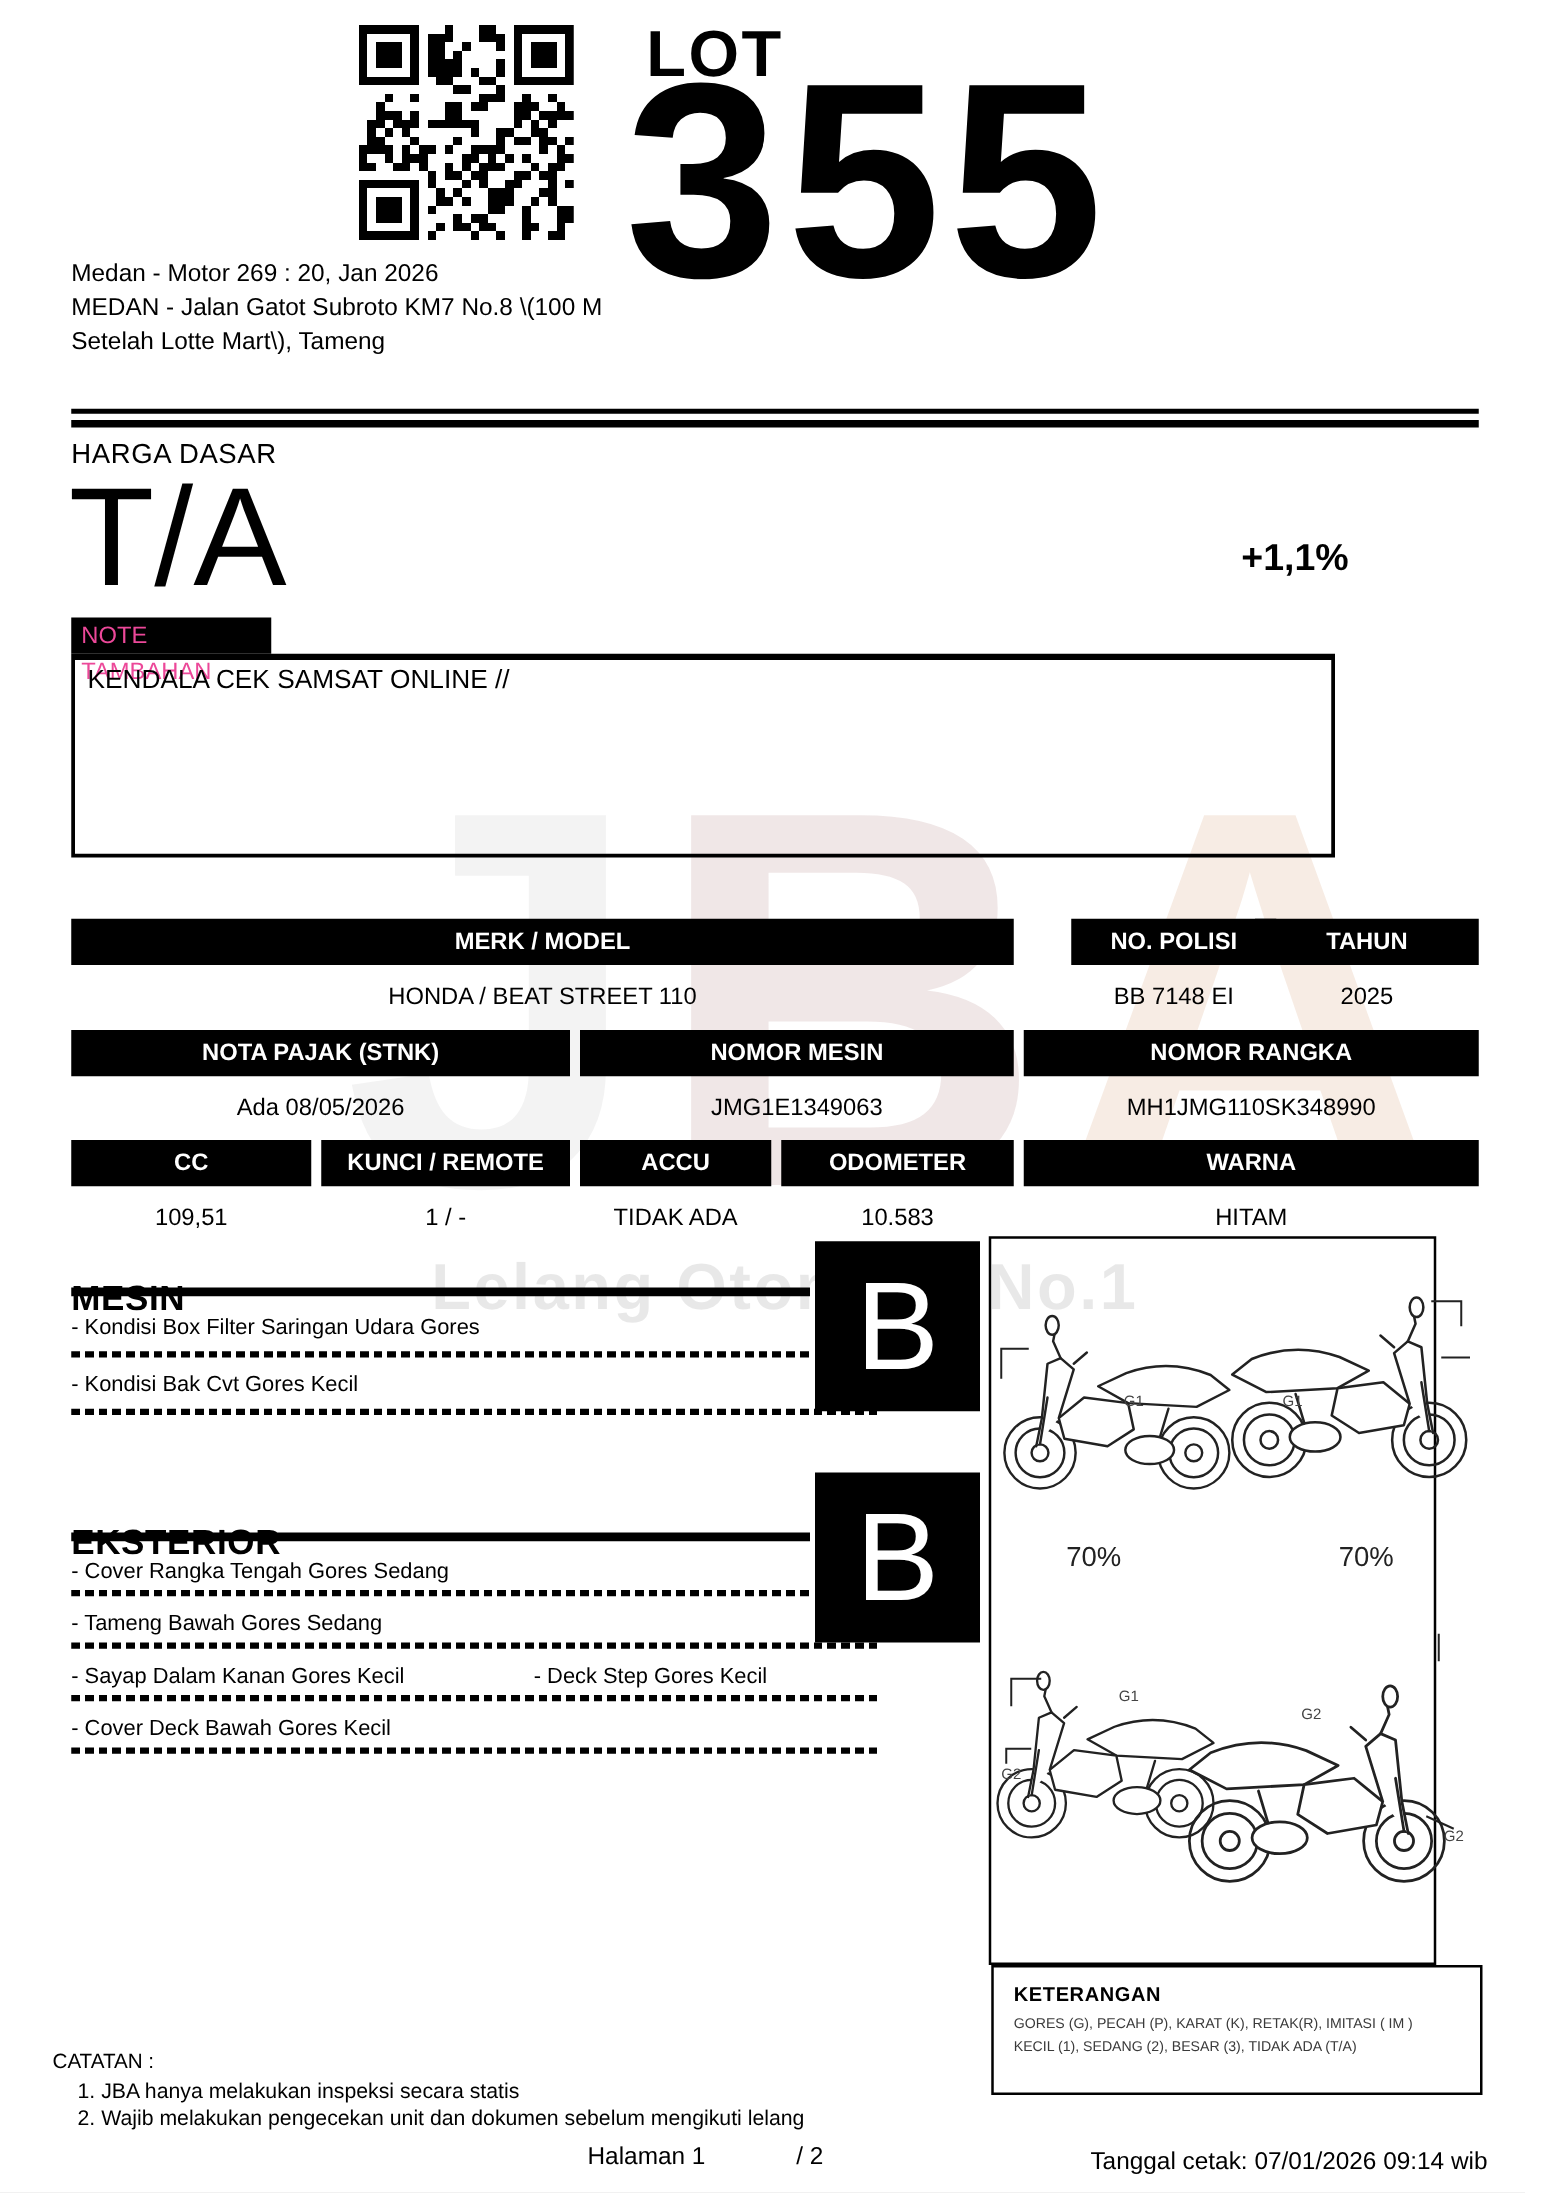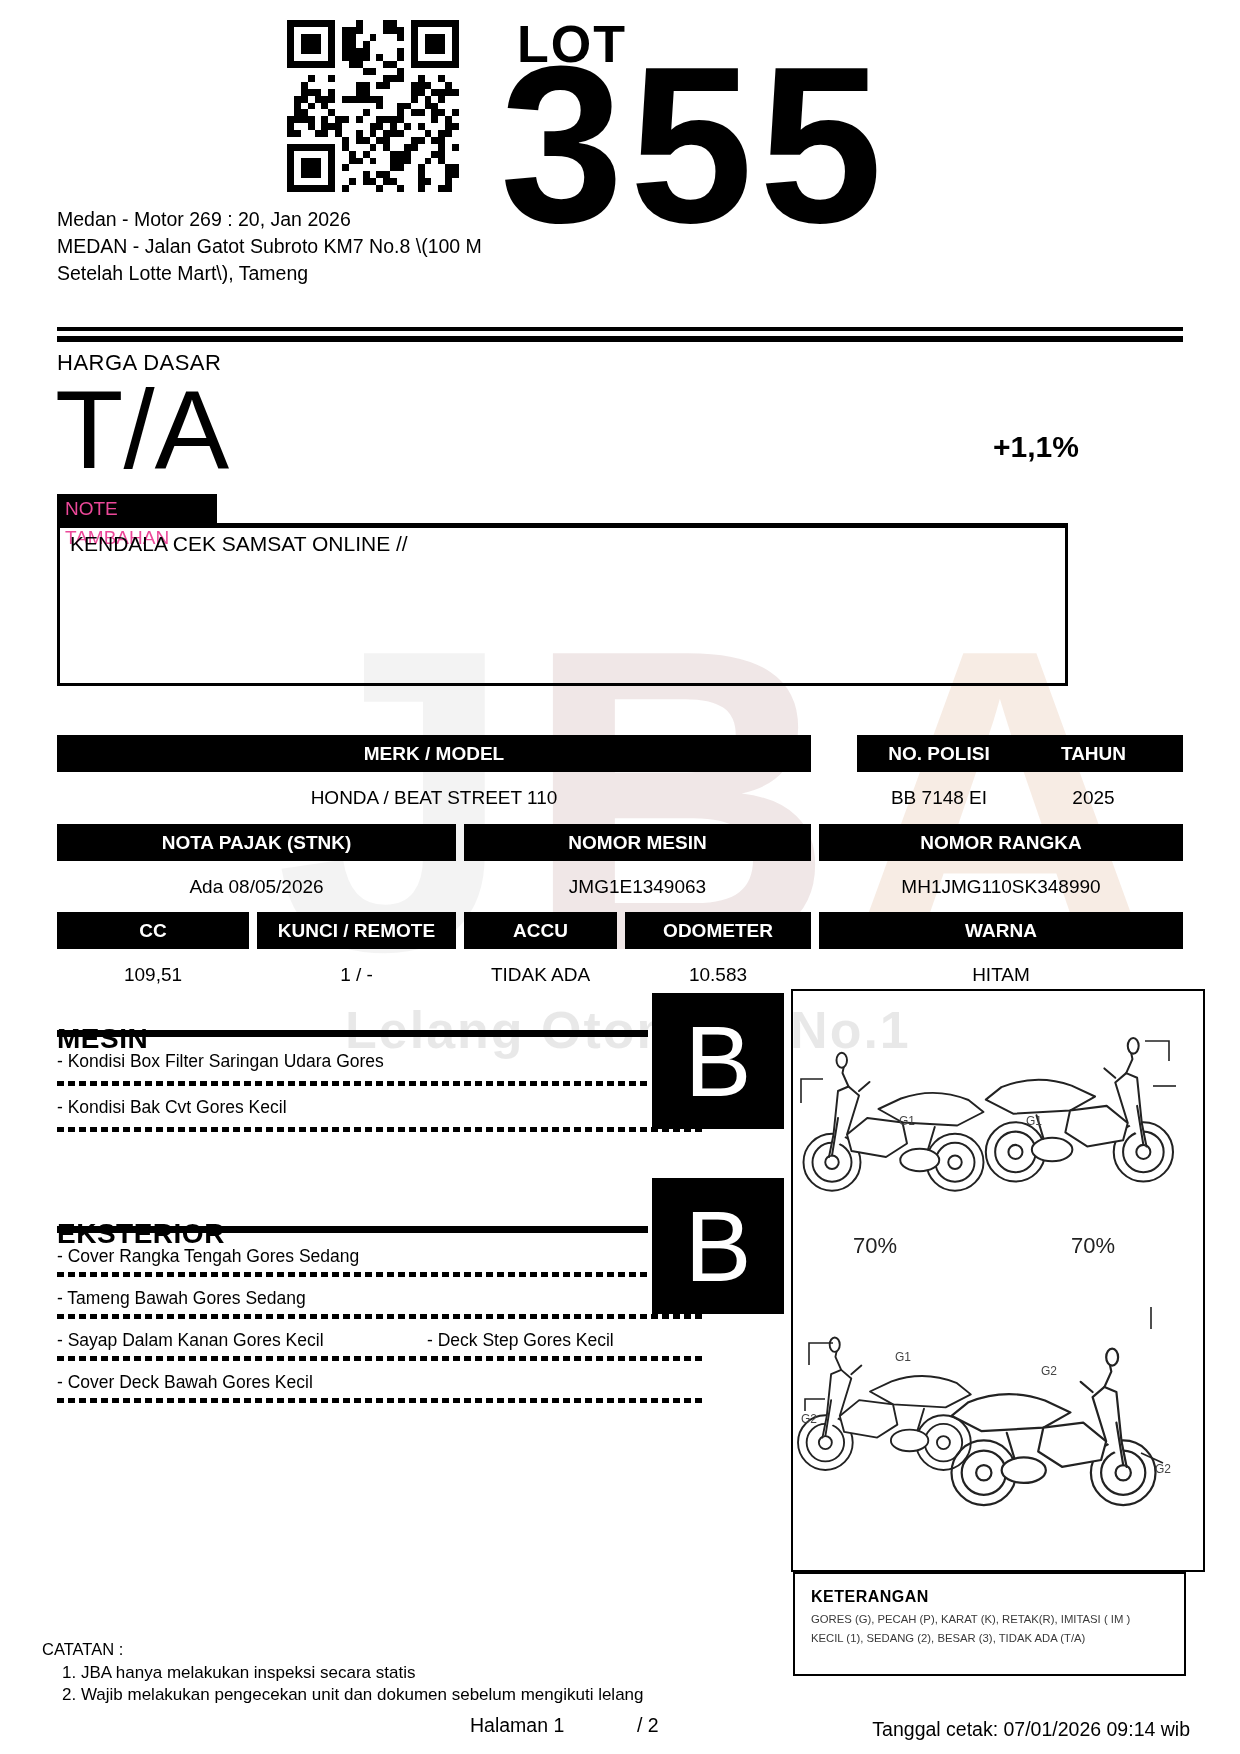--- a/index.html
+++ b/index.html
@@ -55,21 +55,21 @@
   #eks-item1{left:57px;top:1246px;}  #eks-dot1{left:57px;top:1272px;width:591px;}
   #eks-item2{left:57px;top:1288px;}  #eks-dot2{left:57px;top:1314px;width:648px;}
   #eks-item3{left:57px;top:1330px;}  #eks-item4{left:427px;top:1330px;}
   #eks-dot3{left:57px;top:1356px;width:648px;}
   #eks-item5{left:57px;top:1372px;}  #eks-dot4{left:57px;top:1398px;width:648px;}
   .grade{background:#000;color:#fff;display:flex;align-items:center;justify-content:center;font-size:100px;}
   #grade-mesin{left:652px;top:993px;width:132px;height:136px;}
   #grade-eks{left:652px;top:1178px;width:132px;height:136px;}
 
   
-  #diagram-panel{left:791px;top:989px;width:414px;height:583px;border:2px solid #000;box-sizing:border-box;}
+  #diagram-panel{left:791px;top:989px;width:358px;height:583px;border:2px solid #000;box-sizing:border-box;}
   #dia1{position:absolute;left:0;top:0;width:391px;height:290px;}
   #dia2{position:absolute;left:0;top:290px;width:391px;height:289px;}
   .gl{font-size:12px;fill:#444;font-family:"Liberation Sans",sans-serif;}
   .tire{font-size:22px;fill:#222;font-family:"Liberation Sans",sans-serif;}
 
   
   #keterangan{left:793px;top:1572px;width:393px;height:104px;border:2px solid #000;box-sizing:border-box;padding:14px 0 0 16px;}
   #ket-title{font-size:16px;font-weight:bold;letter-spacing:0.5px;}
   .ket-line{font-size:11.3px;color:#3a3a3a;margin-top:7px;white-space:nowrap;}
 

